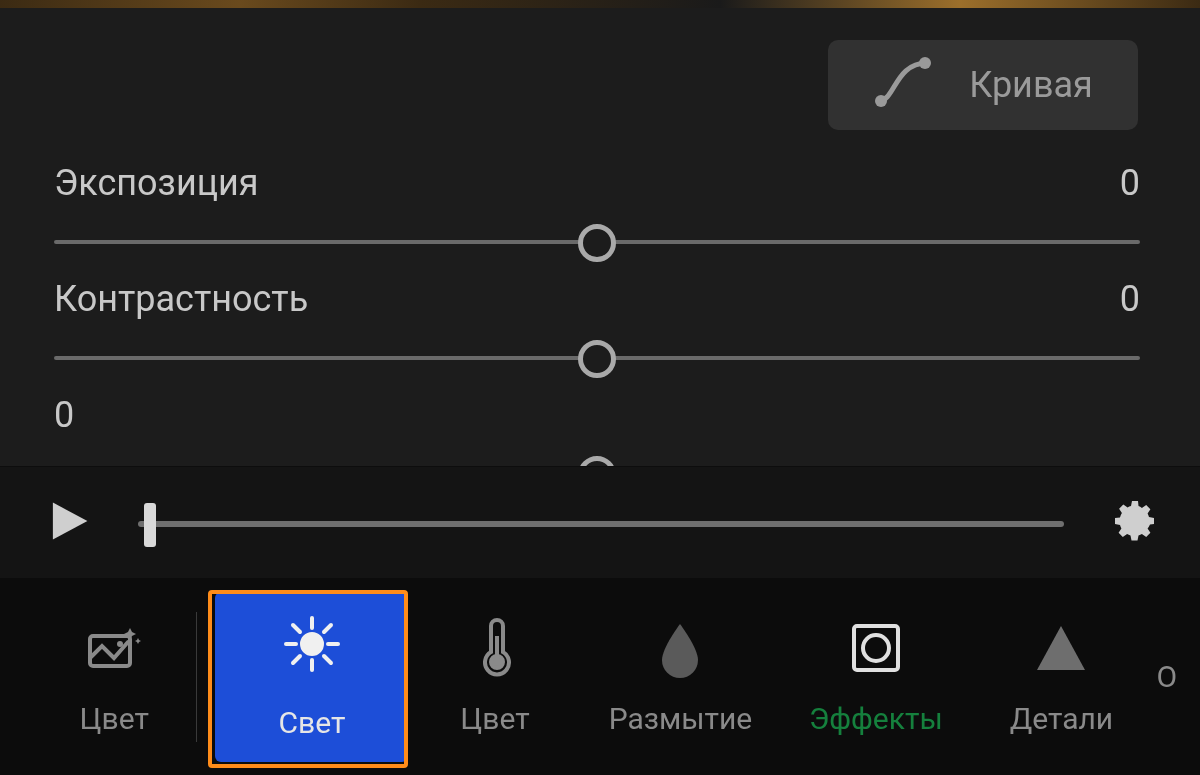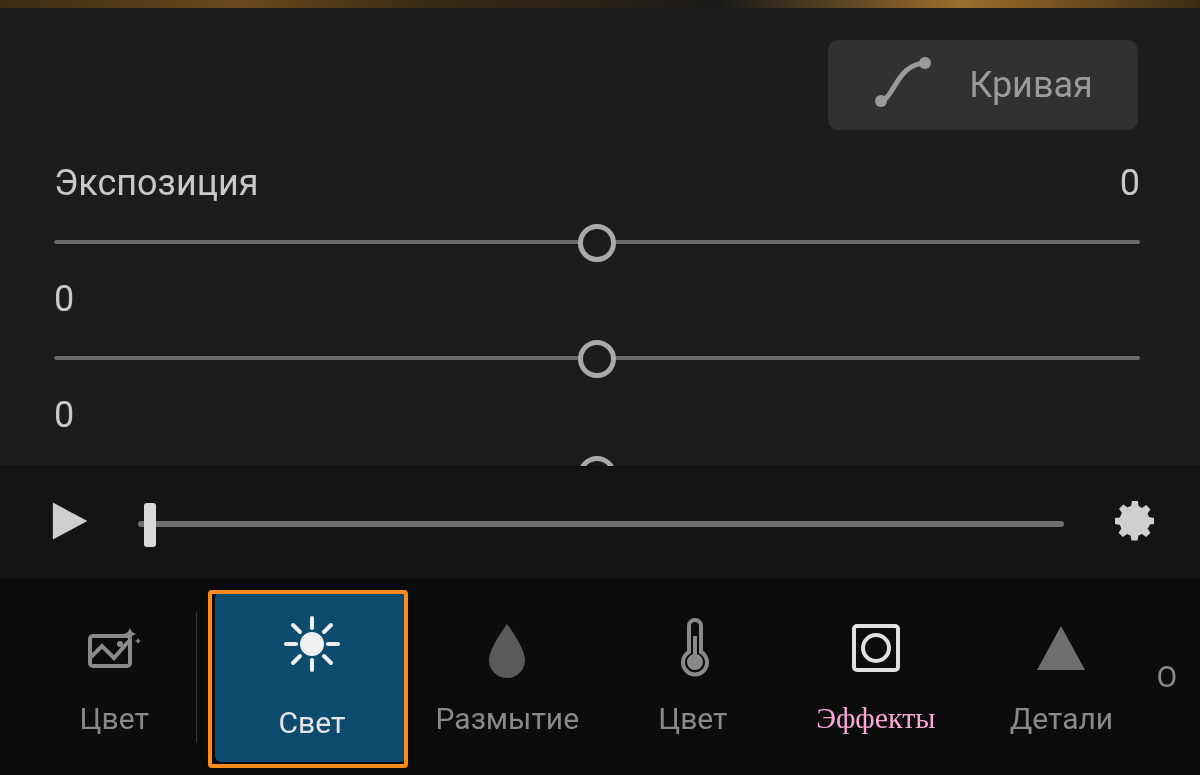--- a/index.html
+++ b/index.html
@@ -120,30 +120,30 @@
     justify-content: center;
     gap: 16px;
     color: #8a8a8a;
     font-size: 30px;
     height: 170px;
     width: 175px;
     border-radius: 6px;
     position: relative;
   }
   .tool.auto   { width: 150px; }
-  .tool.light  { width: 195px; background:#0c4a6e; color:#e6e6e6;gap:24px; }
+  .tool.light  { width: 195px; background:#1d4ed8; color:#e6e6e6;gap:24px; }
   .tool.color  { width: 175px; }
   .tool.blur   { width: 200px; }
   .tool.fx     { width: 195px; }
   .tool.detail { width: 180px; text-align: center; }
   .tool.cut    { width: 50px; align-items:flex-start; padding-left:6px; }
   .divider { width:1px; height:130px; background:#3a3a3a; margin:0 18px 0 8px; }
   .tool svg { width: 60px; height: 60px; }
   .tool.light svg { fill:#f0f0f0; stroke:#f0f0f0; }
-  .tool.fx { color:#f9a8d4;font-family:Liberation Serif, serif; }
+  .tool.fx { color:#15803d; }
   .tool.fx svg { stroke:#e0e0e0; }
   .highlight-box {
     position: absolute;
     border: 4px solid #ff8c1a;
     border-radius: 4px;
     pointer-events: none;
   }
 </style>
 </head>
 <body>
@@ -169,20 +169,21 @@
         <span class="val">0</span>
       </div>
       <div class="track-wrap">
           <div class="track"></div>
           <div class="thumb"></div>
         </div>
     </div>
 
     <div class="slider-row">
       <div class="slider-head">
+        <span>Контрастность</span>
         <span class="val">0</span>
       </div>
       <div class="track-wrap">
           <div class="track"></div>
           <div class="thumb"></div>
         </div>
     </div>
 
     <div class="slider-row cut">
       <div class="slider-head">
@@ -239,40 +240,40 @@
           <line x1="46" y1="30" x2="56" y2="30"></line>
           <line x1="11" y1="11" x2="18" y2="18"></line>
           <line x1="42" y1="42" x2="49" y2="49"></line>
           <line x1="49" y1="11" x2="42" y2="18"></line>
           <line x1="18" y1="42" x2="11" y2="49"></line>
         </svg>
     </span>
     <span>Свет</span>
   </div>
 
-  <div class="tool blur">
-    <span>
-      <svg viewBox="0 0 60 60">
-          <path d="M30 6 C30 6 12 30 12 42 a18 18 0 0 0 36 0 C48 30 30 6 30 6z" fill="#5a5a5a"></path>
-        </svg>
-    </span>
-    <span>Размытие</span>
-  </div>
-
   <div class="tool color">
     <span>
       <svg viewBox="0 0 60 60" fill="none" stroke="#8a8a8a" stroke-width="4">
           <path d="M26 8 a6 6 0 0 1 12 0 v26 a12 12 0 1 1 -12 0 z"></path>
           <circle cx="32" cy="44" r="6" fill="#8a8a8a"></circle>
           <line x1="32" y1="18" x2="32" y2="40" stroke="#8a8a8a" stroke-width="4"></line>
         </svg>
     </span>
     <span>Цвет</span>
   </div>
 
+  <div class="tool blur">
+    <span>
+      <svg viewBox="0 0 60 60">
+          <path d="M30 6 C30 6 12 30 12 42 a18 18 0 0 0 36 0 C48 30 30 6 30 6z" fill="#5a5a5a"></path>
+        </svg>
+    </span>
+    <span>Размытие</span>
+  </div>
+
   <div class="tool fx">
     <span>
       <svg viewBox="0 0 60 60" fill="none" stroke-width="4">
           <rect x="8" y="8" width="44" height="44" rx="3"></rect>
           <circle cx="30" cy="30" r="13"></circle>
         </svg>
     </span>
     <span>Эффекты</span>
   </div>
 

